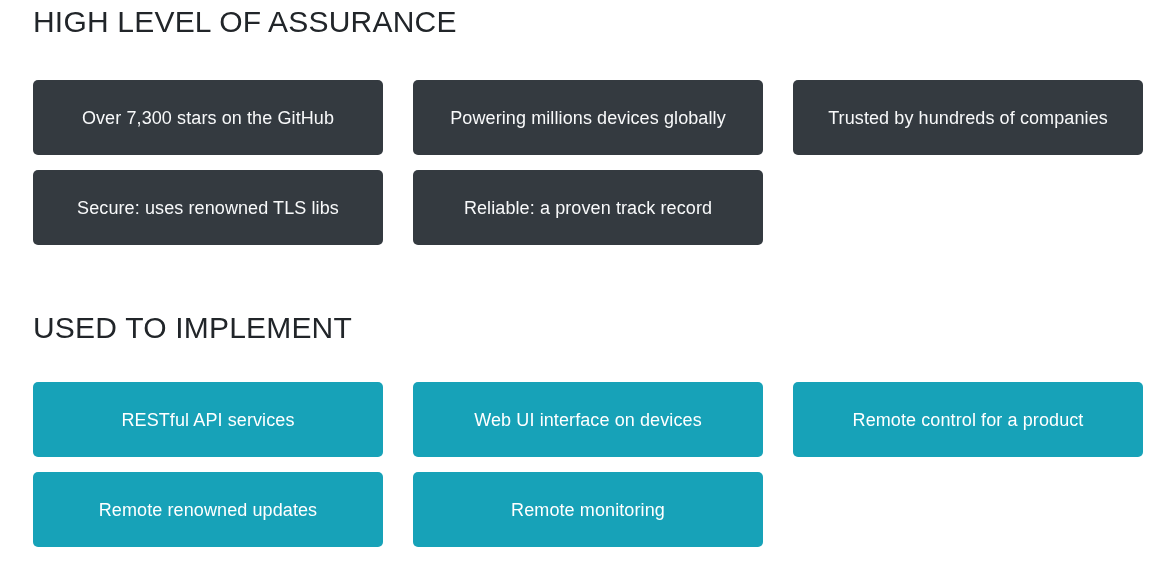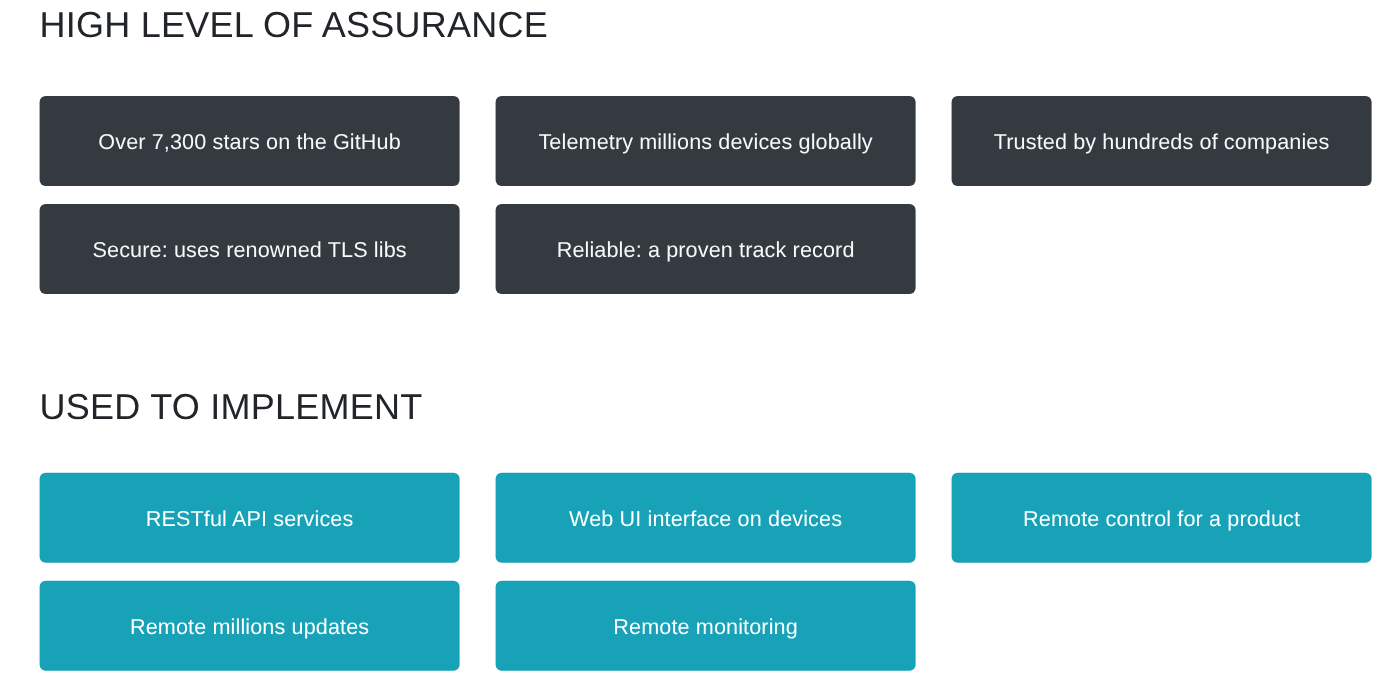--- a/index.html
+++ b/index.html
@@ -20,21 +20,21 @@
     box-sizing: border-box;
     padding-left: 33px;
     padding-right: 21px;
   }
   .section {
     position: absolute;
     left: 33px;
     right: 21px;
   }
   .section-assurance { top: 0px; }
-  .section-implement { top: 312px; }
+  .section-implement { top: 300px; }
 
   .section-heading {
     font-size: 30px;
     font-weight: 400;
     line-height: 40px;
     color: #212529;
     letter-spacing: 0.2px;
     margin: 0;
     padding: 0;
     white-space: nowrap;
@@ -88,21 +88,21 @@
 <div class="page">
 
   <div class="section section-assurance">
     <h2 class="section-heading heading-assurance">HIGH LEVEL OF ASSURANCE</h2>
 
     <div class="card-grid grid-assurance">
       <div class="card card-dark">
         <span class="card-label">Over 7,300 stars on the GitHub</span>
       </div>
       <div class="card card-dark">
-        <span class="card-label">Telemetry millions devices globally</span>
+        <span class="card-label">Powering millions devices globally</span>
       </div>
       <div class="card card-dark">
         <span class="card-label">Trusted by hundreds of companies</span>
       </div>
       <div class="card card-dark">
         <span class="card-label">Secure: uses renowned TLS libs</span>
       </div>
       <div class="card card-dark">
         <span class="card-label">Reliable: a proven track record</span>
       </div>
@@ -116,21 +116,21 @@
       <div class="card card-teal">
         <span class="card-label">RESTful API services</span>
       </div>
       <div class="card card-teal">
         <span class="card-label">Web UI interface on devices</span>
       </div>
       <div class="card card-teal">
         <span class="card-label">Remote control for a product</span>
       </div>
       <div class="card card-teal">
-        <span class="card-label">Remote millions updates</span>
+        <span class="card-label">Remote renowned updates</span>
       </div>
       <div class="card card-teal">
         <span class="card-label">Remote monitoring</span>
       </div>
     </div>
   </div>
 
 </div>
 
 </body></html>

